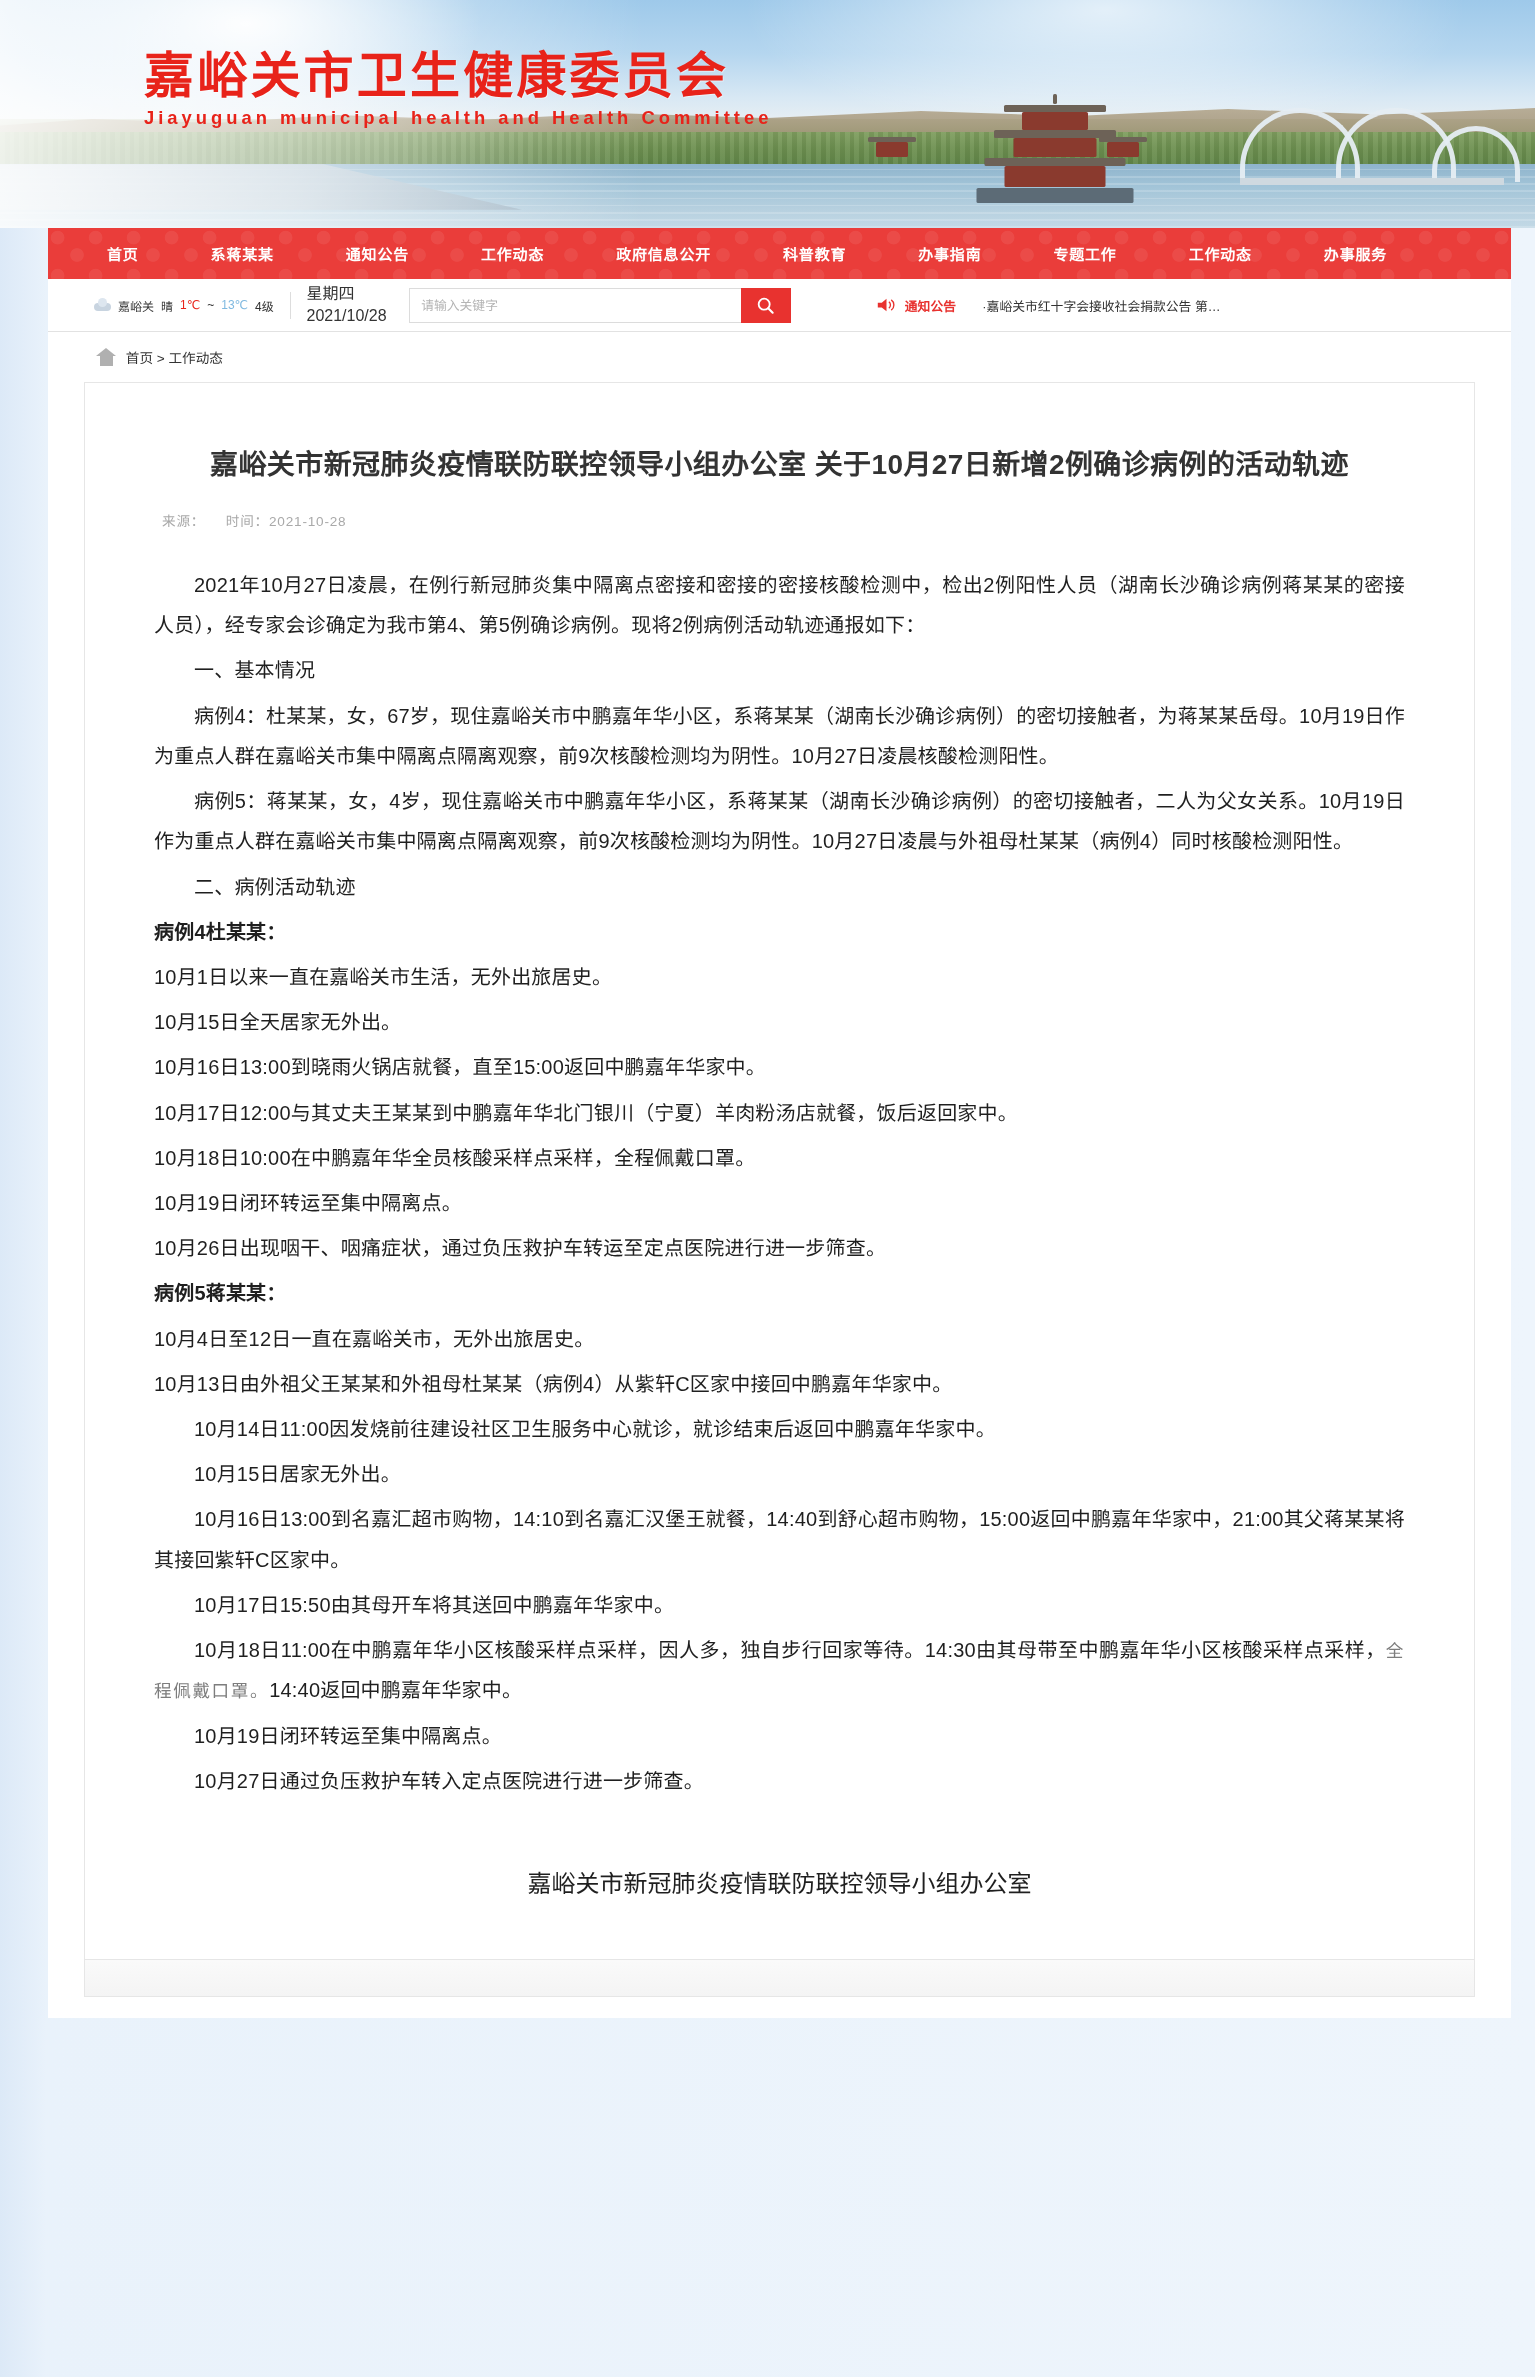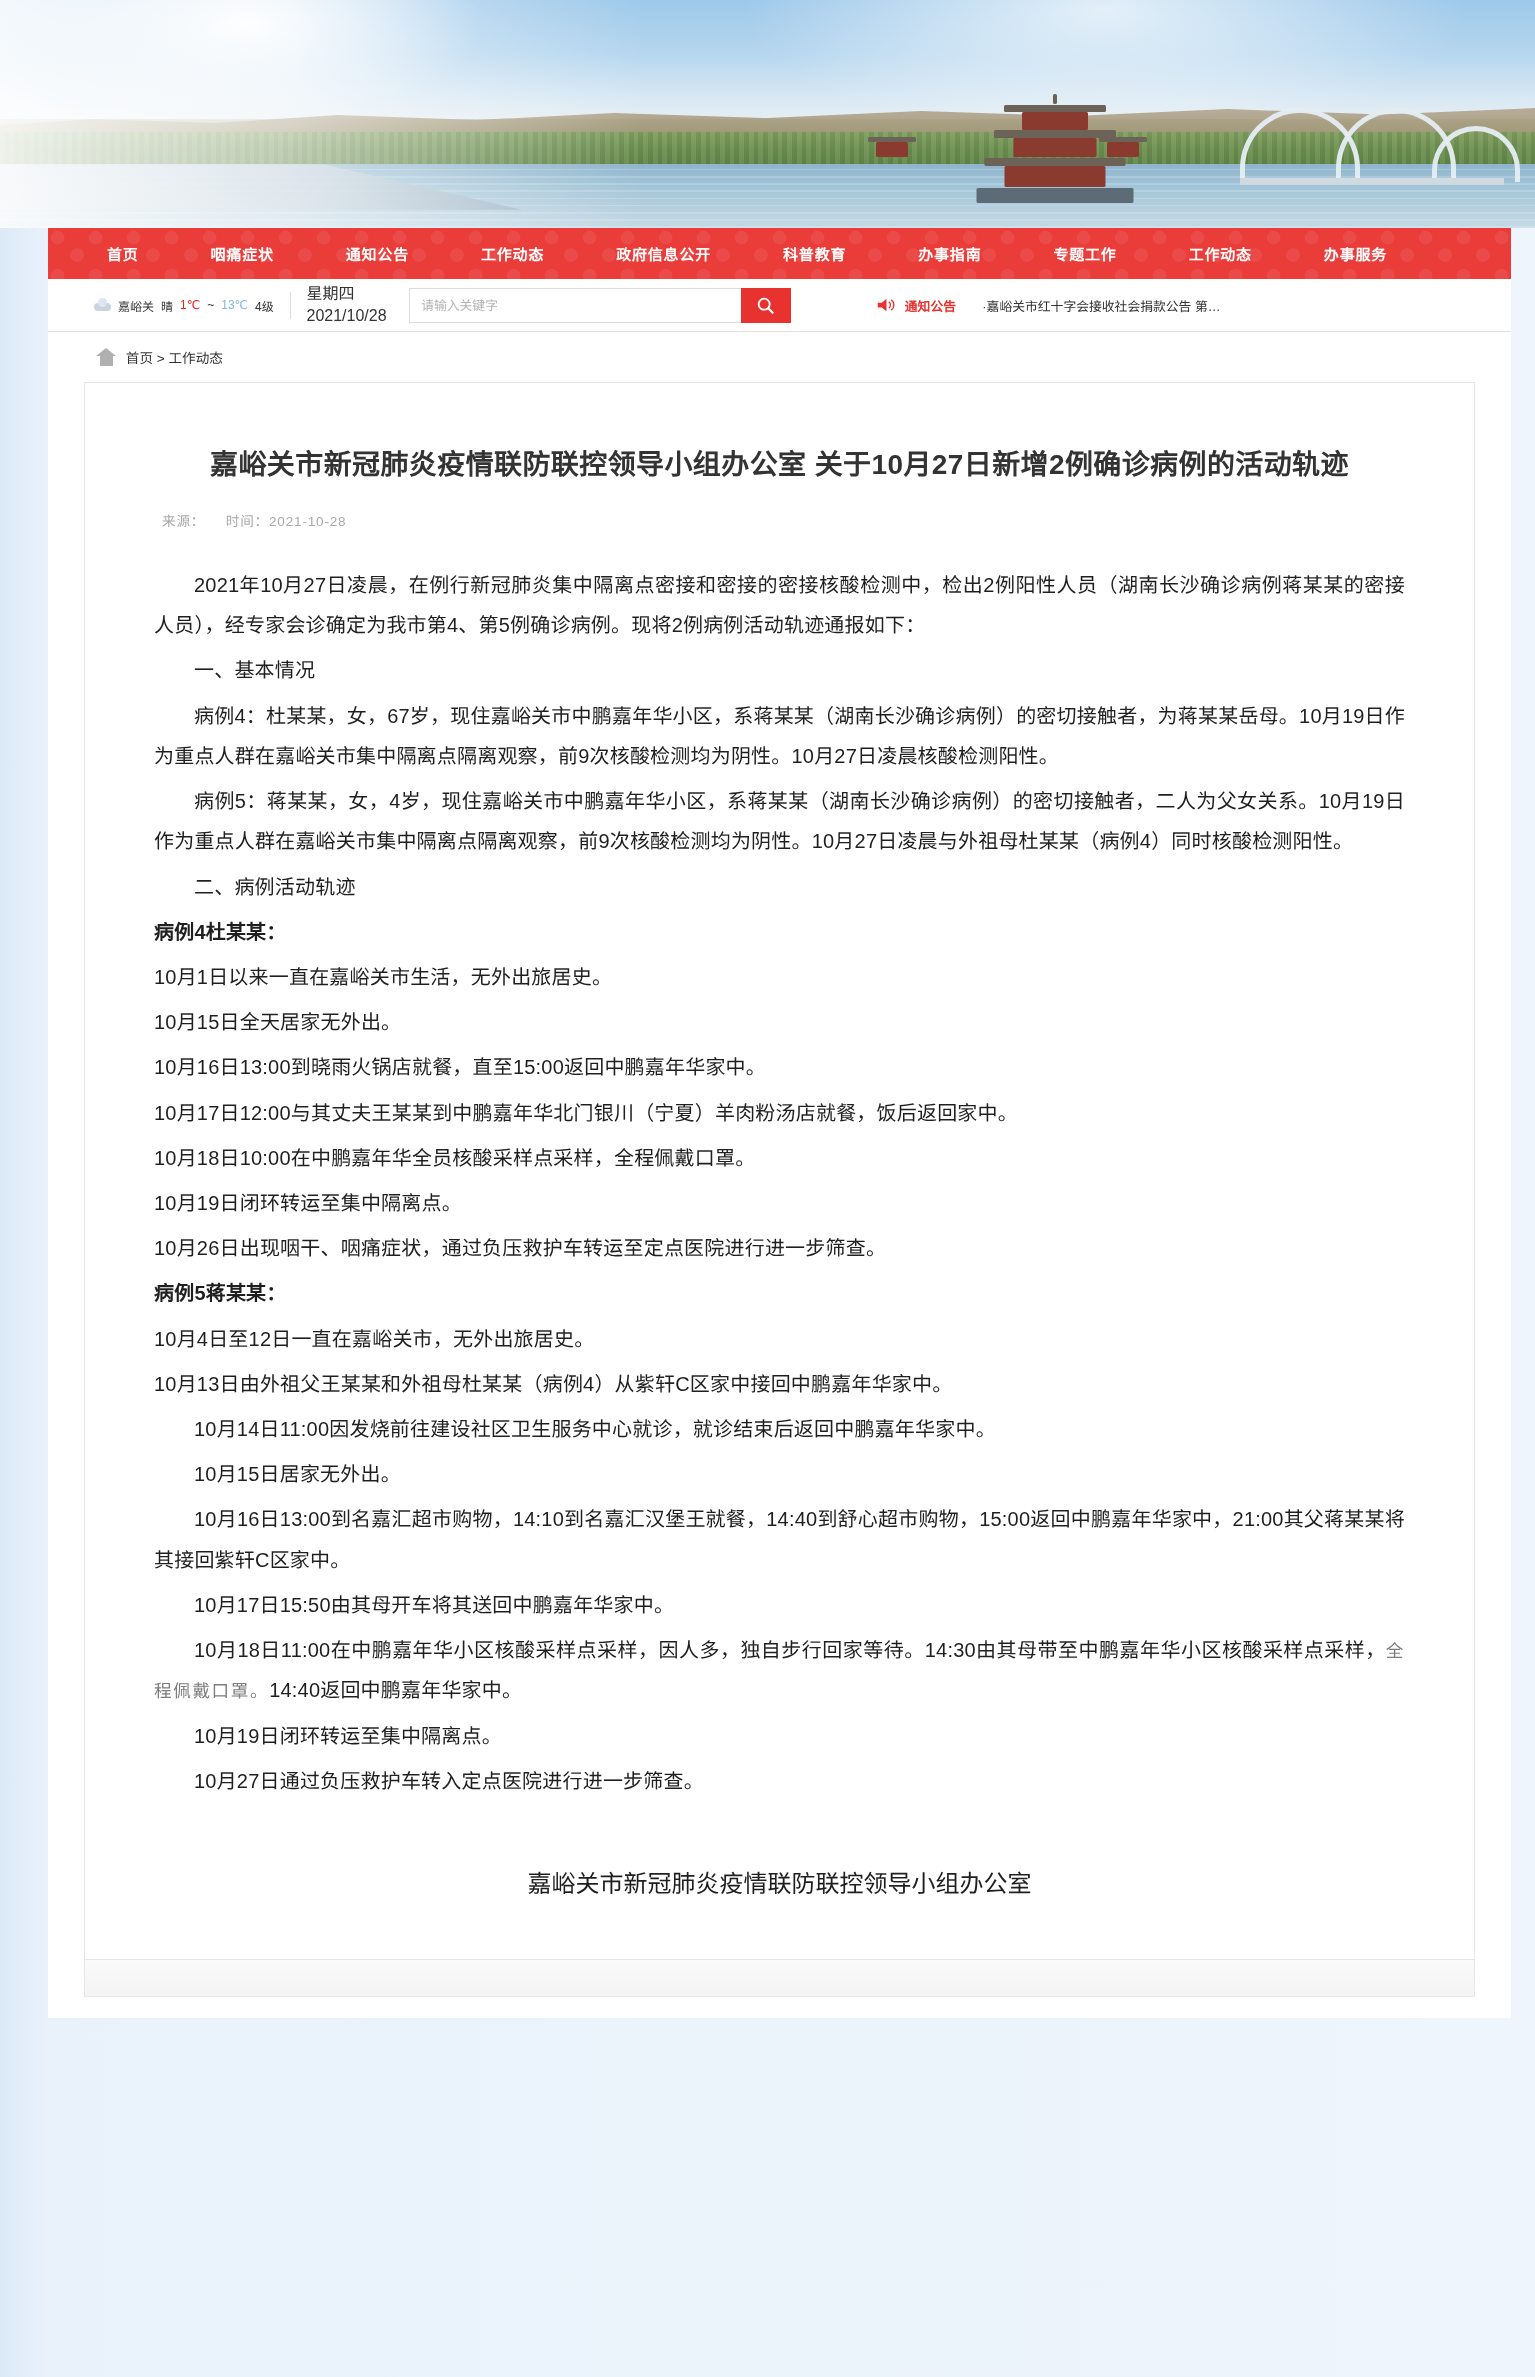--- a/index.html
+++ b/index.html
@@ -275,25 +275,29 @@
     </div>
     <div class="bridge">
       <div class="arc a1"></div>
         <div class="arc a2"></div>
         <div class="arc a3"></div>
       <div class="deck"></div>
     </div>
     <div class="embankment"></div>
     <div class="banner-haze"></div>
 
+    <div class="banner-title-wrap">
+      <div class="banner-title">嘉峪关市卫生健康委员会</div>
+      <div class="banner-subtitle">Jiayuguan municipal health and Health Committee</div>
+    </div>
   </div>
 
   <nav class="navbar">
     <div class="nav-item">首页</div>
-    <div class="nav-item">咽痛症状</div>
+    <div class="nav-item">系蒋某某</div>
     <div class="nav-item">通知公告</div>
     <div class="nav-item">工作动态</div>
     <div class="nav-item">政府信息公开</div>
     <div class="nav-item">科普教育</div>
     <div class="nav-item">办事指南</div>
     <div class="nav-item">专题工作</div>
     <div class="nav-item">工作动态</div>
     <div class="nav-item">办事服务</div>
   </nav>
 

